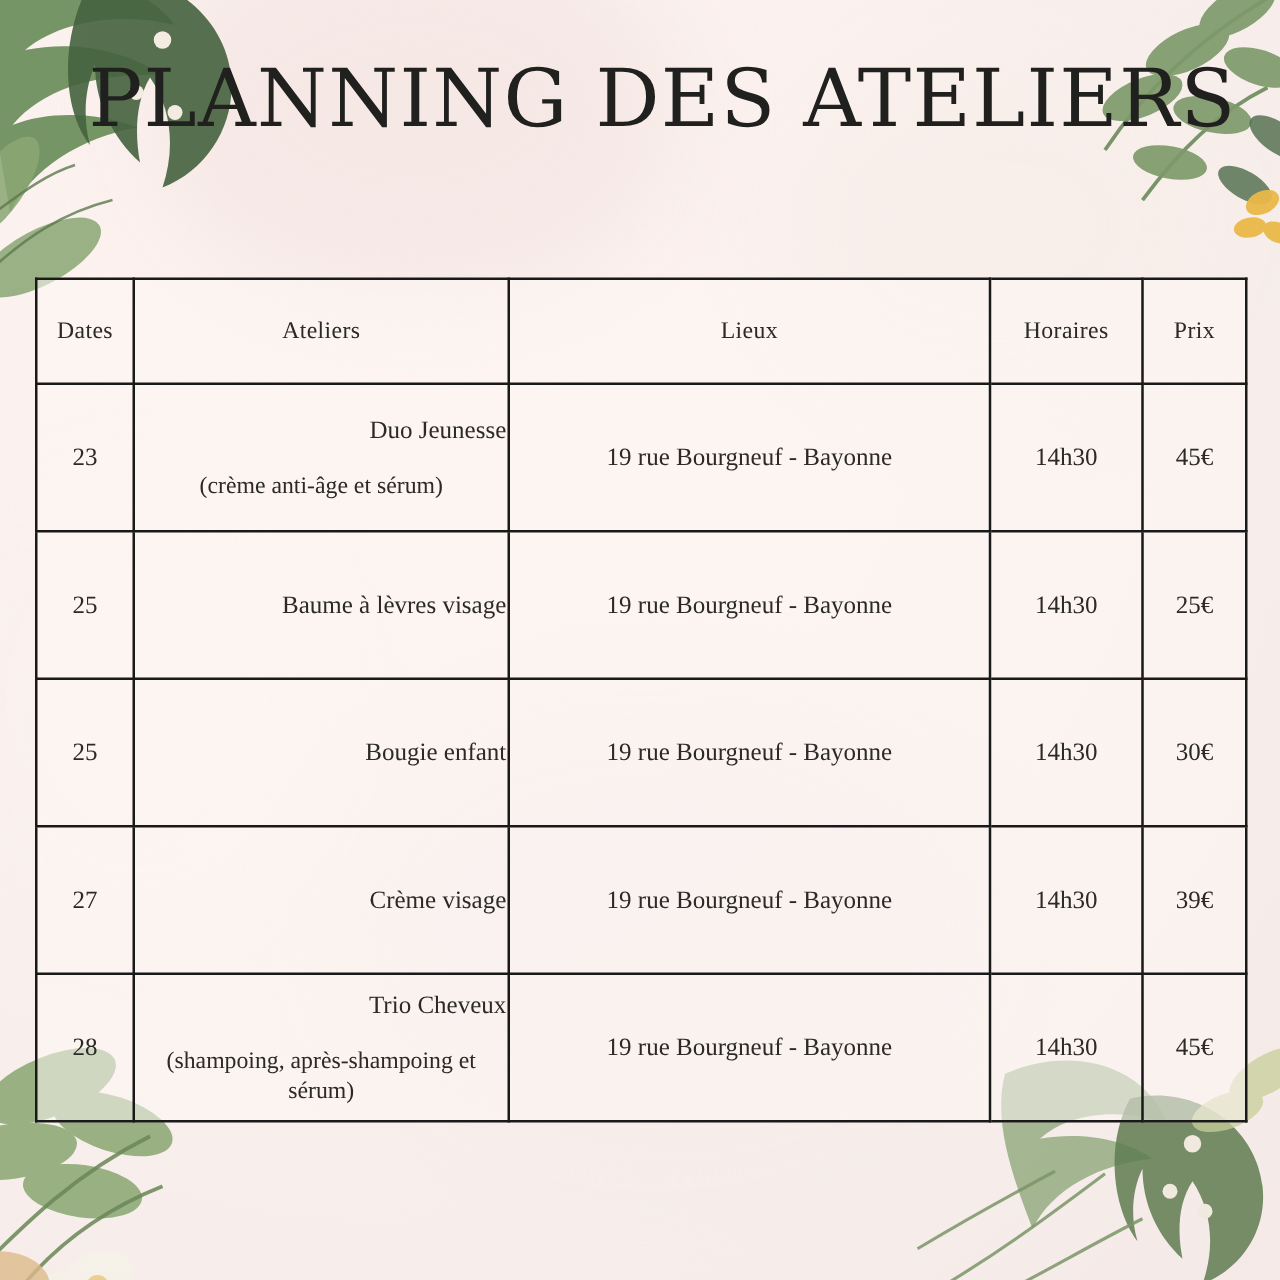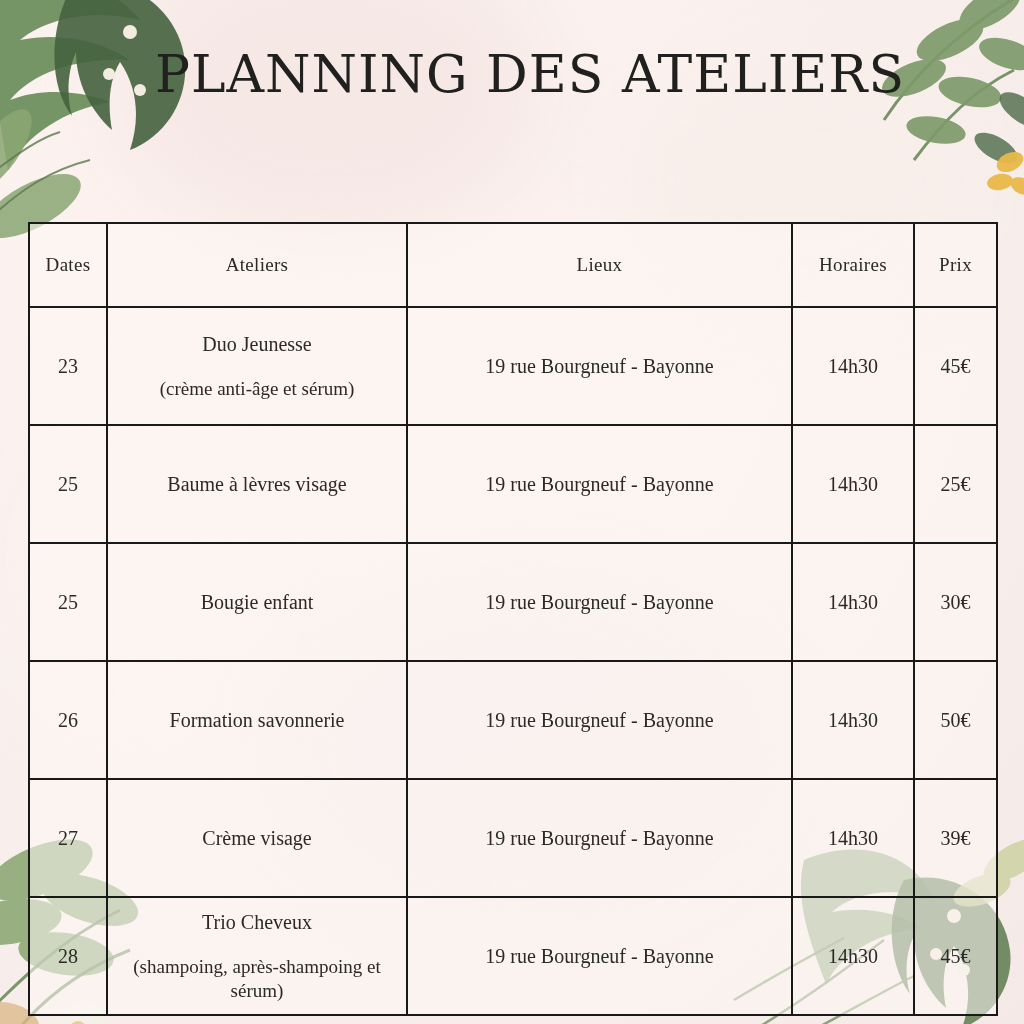--- a/index.html
+++ b/index.html
@@ -47,21 +47,21 @@
     top: 48px;
     text-align: center;
   }
   .title-line {
     font-family: "DejaVu Serif", serif;
     color: #20211f;
     letter-spacing: 1px;
     line-height: 1.02;
     font-weight: 400;
   }
-  .title-line1 { font-size: 52px; padding-left: 36px; }
+  .title-line1 { font-size: 64px; padding-left: 36px; }
   .title-line2 { font-size: 52px; margin-top: 4px; }
 
   
   .table-wrap {
     position: absolute;
     left: 28px;
     top: 222px;
     width: 968px;
   }
   table.schedule {
@@ -90,21 +90,21 @@
     line-height: 1.25;
   }
   col.c-dates    { width: 78px; }
   col.c-ateliers { width: 300px; }
   col.c-lieux    { width: 385px; }
   col.c-horaires { width: 122px; }
   col.c-prix     { width: 83px; }
 
   td.cell-date { font-size: 20px; }
   td.cell-atelier .sub { font-size: 19px; display: block; margin-top: 20px; }
-  td.cell-atelier .main { display: block; }
+  td.cell-atelier .main { display: block; text-align: right; }
 </style>
 </head>
 <body>
 
 <div id="poster">
 
   <div class="blotch b1"></div>
   <div class="blotch b2"></div>
   <div class="blotch b3"></div>
   <div class="blotch b4"></div>
@@ -249,29 +249,20 @@
         <tr>
           <td class="cell-date">25</td>
           <td class="cell-atelier">
             <span class="main">Bougie enfant</span>
           </td>
           <td>19 rue Bourgneuf - Bayonne</td>
           <td>14h30</td>
           <td>30€</td>
         </tr>
         <tr>
-          <td class="cell-date">26</td>
-          <td class="cell-atelier">
-            <span class="main">Formation savonnerie</span>
-          </td>
-          <td>19 rue Bourgneuf - Bayonne</td>
-          <td>14h30</td>
-          <td>50€</td>
-        </tr>
-        <tr>
           <td class="cell-date">27</td>
           <td class="cell-atelier">
             <span class="main">Crème visage</span>
           </td>
           <td>19 rue Bourgneuf - Bayonne</td>
           <td>14h30</td>
           <td>39€</td>
         </tr>
         <tr>
           <td class="cell-date">28</td>

